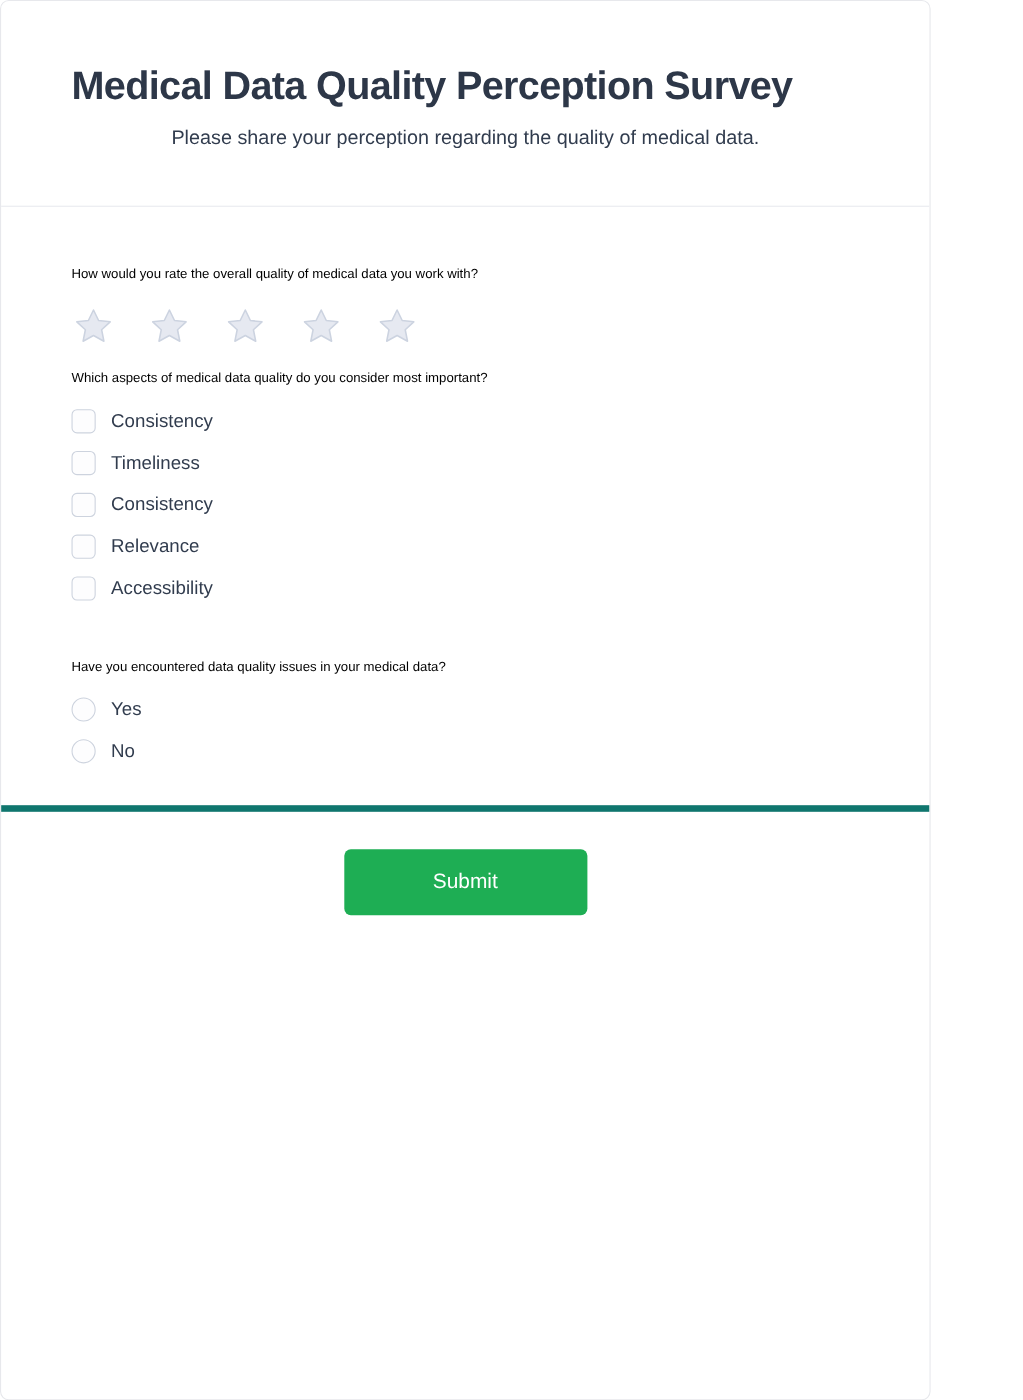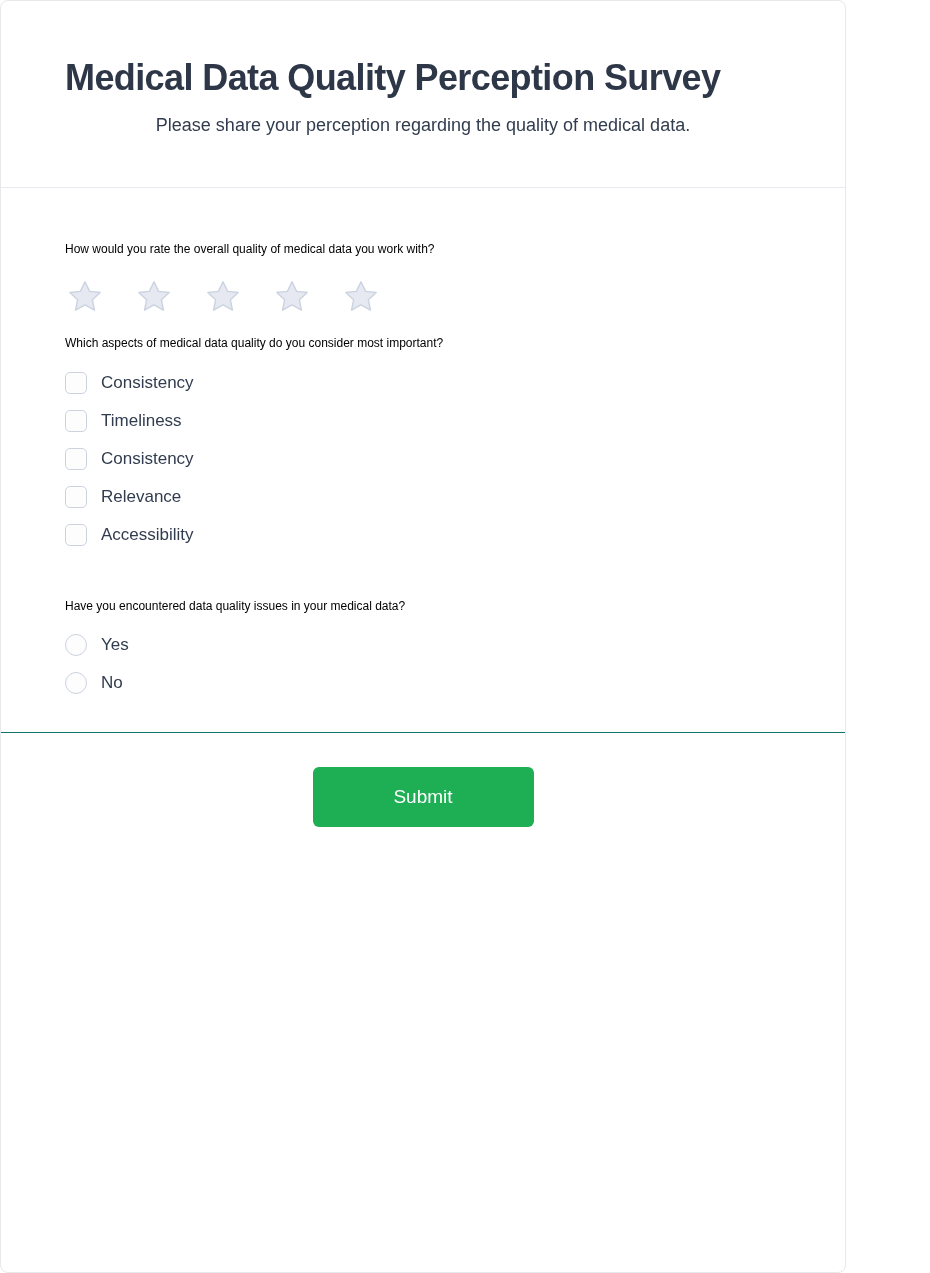--- a/index.html
+++ b/index.html
@@ -108,21 +108,21 @@
     bottom: 6px;
     width: 11px;
     height: 11px;
     pointer-events: none;
     background:
       linear-gradient(135deg, transparent 0 45%, #b3bac7 45% 55%, transparent 55% 72%, #b3bac7 72% 82%, transparent 82%);
   }
   
   .footer {
     margin-top: 38px;
-    border-top: 1px solid #0f766e;
+    border-top: 6px solid #0f766e;
     padding-top: 34px;
     display: flex;
     justify-content: center;
     flex: none;
   }
   .submit-btn {
     width: 221px;
     height: 60px;
     background: var(--accent, #1eae54);
     color: #ffffff;

